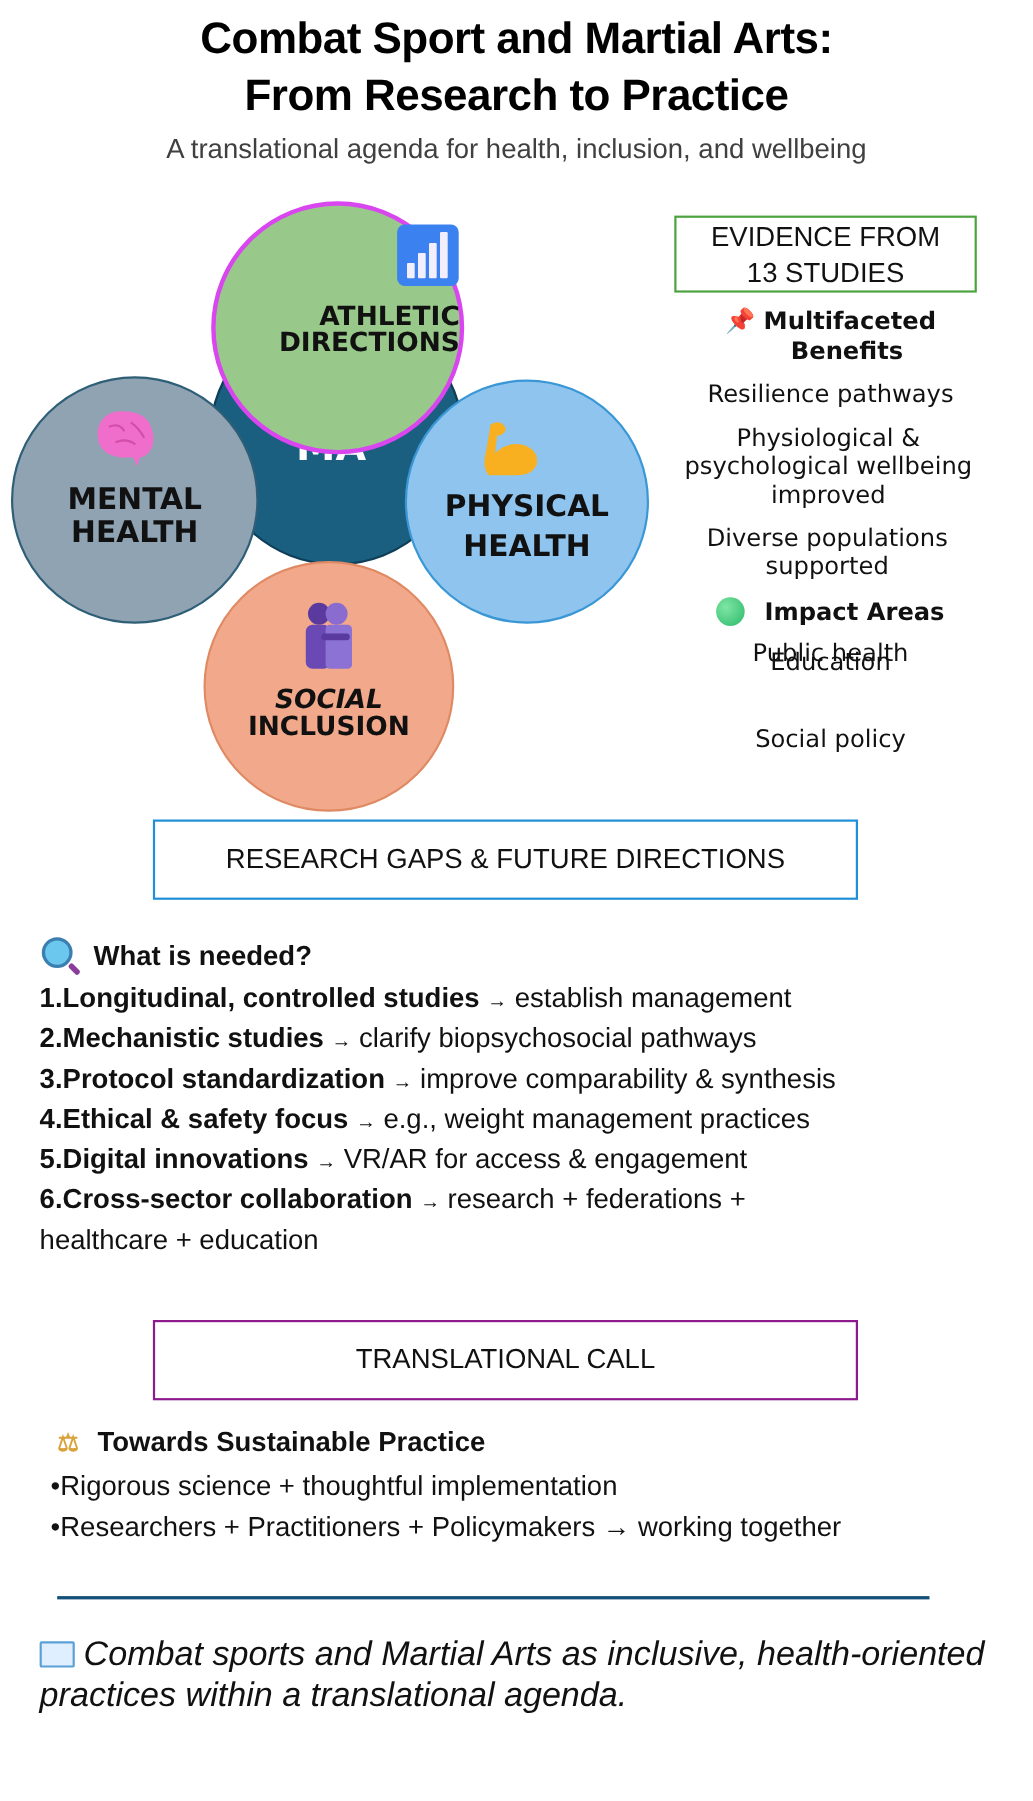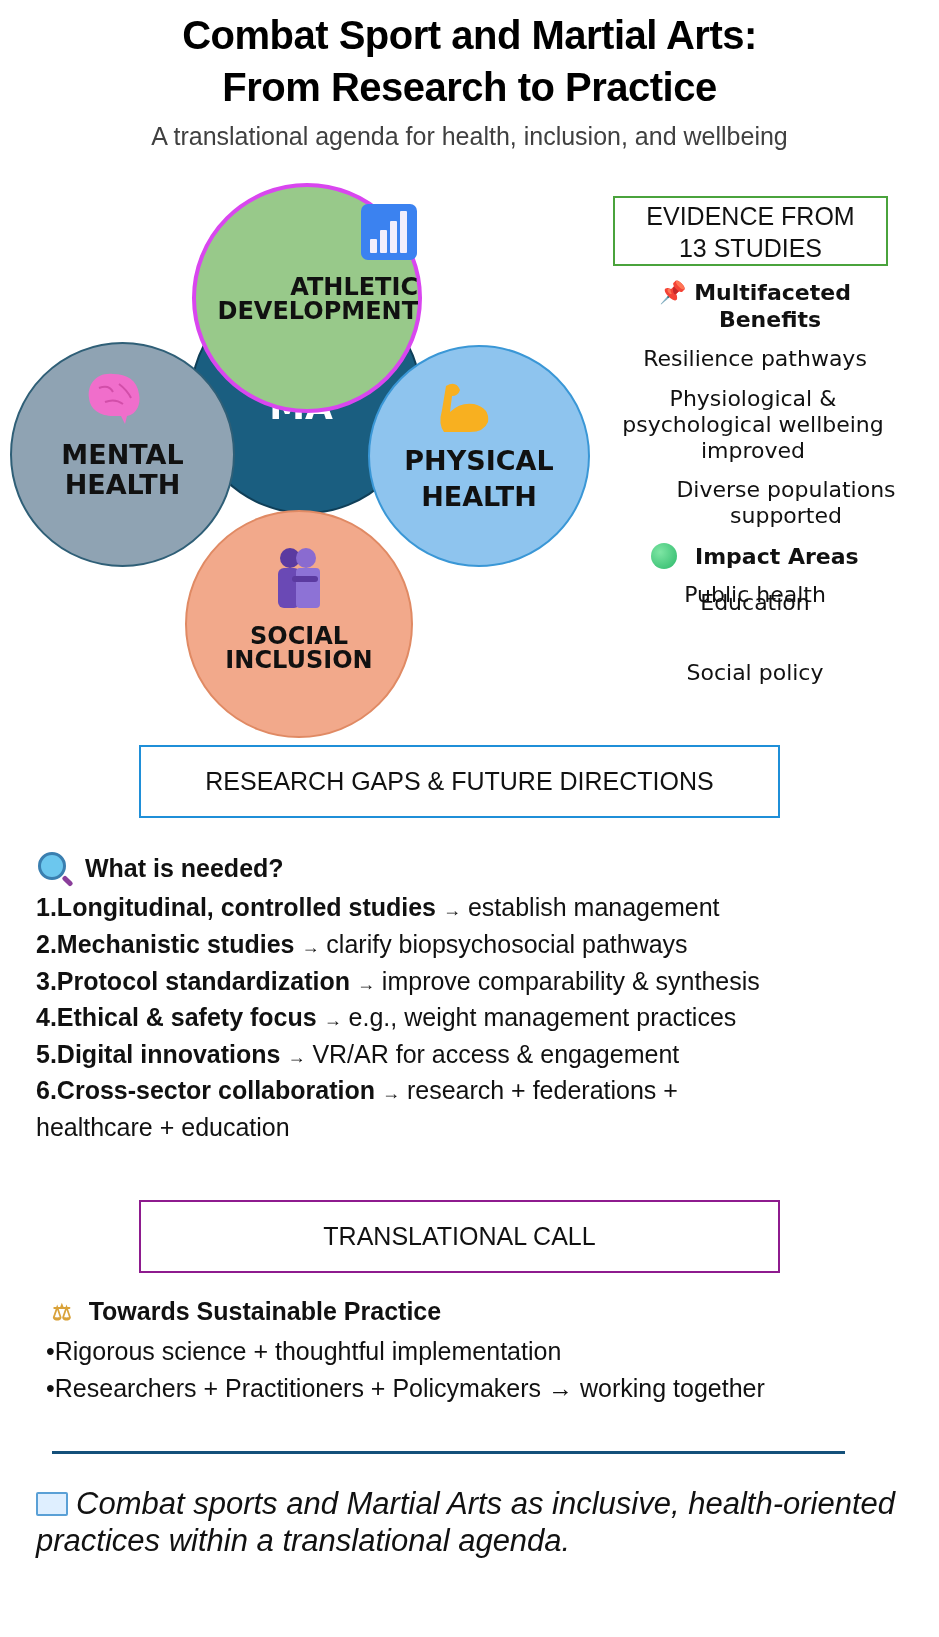--- a/index.html
+++ b/index.html
@@ -57,21 +57,21 @@
 
   <div class="circle c-athletic">
     <svg width="58" height="58" viewBox="0 0 58 58" style="margin-top:-70px;margin-bottom:14px;">
       <rect x="1" y="1" width="56" height="56" rx="7" fill="#3b82f0"></rect>
       <rect x="10" y="36" width="7" height="14" rx="1" fill="#f2eefc"></rect>
       <rect x="20" y="27" width="7" height="23" rx="1" fill="#f2eefc"></rect>
       <rect x="30" y="18" width="7" height="32" rx="1" fill="#f2eefc"></rect>
       <rect x="40" y="8" width="7" height="42" rx="1" fill="#f2eefc"></rect>
     </svg>
     <div class="lbl" style="font-size:24px;line-height:24px;">ATHLETIC</div>
-    <div class="lbl" style="font-size:24px;line-height:24px;">DEVELOPMENT</div>
+    <div class="lbl" style="font-size:24px;line-height:24px;">DIRECTIONS</div>
   </div>
 
   <div class="circle c-mental">
     <svg width="60" height="56" viewBox="0 0 60 56" style="margin-top:-40px;margin-bottom:14px;margin-left:-20px;">
       <path d="M30 4 C14 2 4 14 6 28 C7 40 18 46 30 46 L38 46 L42 54 L44 46 C54 44 58 34 56 24 C54 10 44 4 30 4 Z" fill="#f06ecb"></path>
       <path d="M16 18 Q26 14 30 22 M22 32 Q32 28 40 34 M36 14 Q44 20 48 28" stroke="#d24ea9" stroke-width="2" fill="none"></path>
     </svg>
     <div class="lbl">MENTAL</div>
     <div class="lbl">HEALTH</div>
   </div>
@@ -85,39 +85,39 @@
   </div>
 
   <div class="circle c-social">
     <svg width="50" height="64" viewBox="0 0 50 64" style="margin-top:-30px;margin-bottom:14px;">
       <circle cx="16" cy="12" r="10" fill="#5b3aa0"></circle>
       <circle cx="32" cy="12" r="10" fill="#8a6bd0"></circle>
       <rect x="4" y="22" width="22" height="40" rx="6" fill="#6a49b5"></rect>
       <rect x="22" y="22" width="24" height="40" rx="4" fill="#8d72d6"></rect>
       <rect x="18" y="30" width="26" height="6" rx="3" fill="#5b3aa0"></rect>
     </svg>
-    <div class="lbl" style="font-size:24px;line-height:24px;">SOCIAL</div>
+    <div class="lbl" style="font-size:24px;line-height:24px;font-style:italic;">SOCIAL</div>
     <div class="lbl" style="font-size:24px;line-height:24px;">INCLUSION</div>
   </div>
 </div>
 
 <div class="abs evidence-box">
   <div>EVIDENCE FROM</div>
   <div>13 STUDIES</div>
 </div>
 
 <div class="abs side side-head" style="top:280px;">
   <span style="color:#e8315f;font-size:22px;">📌</span>
   <span>Multifaceted</span>
 </div>
 <div class="abs side side-head" style="top:307px;padding-left:30px;box-sizing:border-box;">Benefits</div>
 
 <div class="abs side" style="top:346px;">Resilience pathways</div>
 <div class="abs side" style="top:386px;width:290px;left:608px;">Physiological &amp; psychological wellbeing improved</div>
-<div class="abs side" style="top:477px;width:250px;left:661px;">Diverse populations supported</div>
+<div class="abs side" style="top:477px;width:250px;left:627px;">Diverse populations supported</div>
 
 <div class="abs side side-head" style="top:543px;">
   <span style="display:inline-block;width:26px;height:26px;border-radius:50%;background:radial-gradient(circle at 35% 35%,#7ee6a4,#2cb86a);vertical-align:-5px;margin-right:10px;"></span>
   <span>Impact Areas</span>
 </div>
 <div class="abs side" style="top:582px;">Public health</div>
 <div class="abs side" style="top:590px;">Education</div>
 <div class="abs side" style="top:660px;">Social policy</div>
 
 <div class="abs section-box gaps-box">RESEARCH GAPS &amp; FUTURE DIRECTIONS</div>

